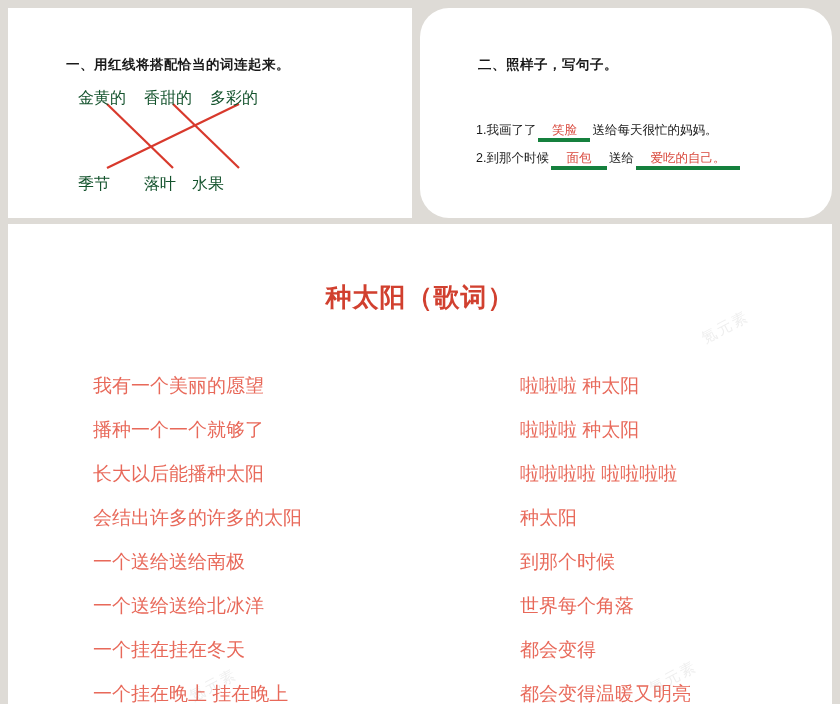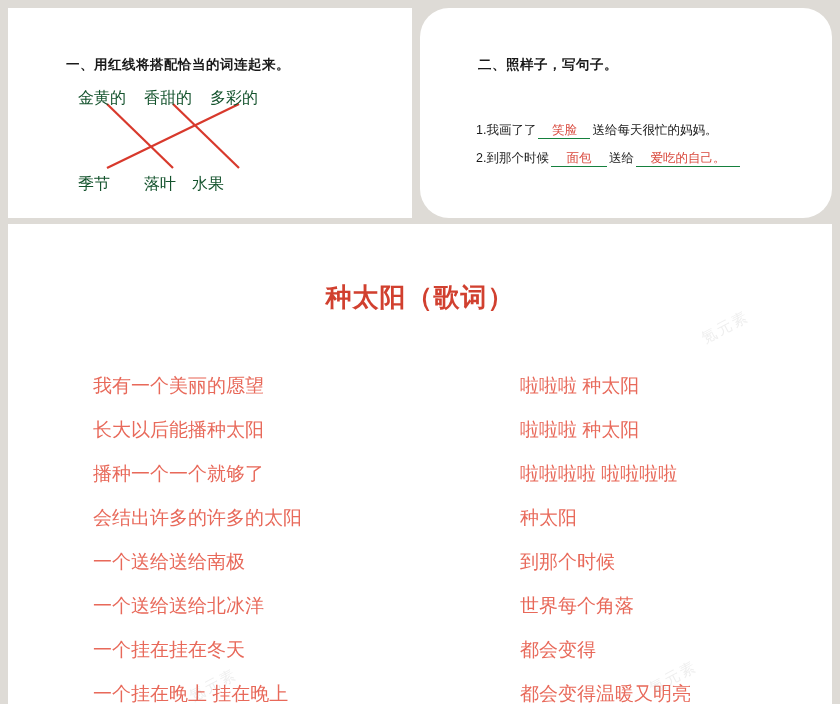--- a/index.html
+++ b/index.html
@@ -82,21 +82,21 @@
     color: #1a1a1a;
     white-space: nowrap;
     line-height: 1;
   }
   #ex2-example { left: 56px; top: 88px; }
   #ex2-line1 { left: 56px; top: 116px; }
   #ex2-line2 { left: 56px; top: 144px; }
   .blank {
     display: inline-block;
     color: #d8483c;
-    border-bottom: 1px solid #15803d;
+    border-bottom: 4px solid #15803d;
     text-align: center;
     padding: 0 4px 1px 4px;
     margin: 0 2px;
   }
   .blank-sm { min-width: 44px; }
   .blank-md { min-width: 48px; }
   .blank-lg { min-width: 96px; text-align: center; }
 
   
   #card-bottom {
@@ -178,22 +178,22 @@
     <div class="ex2" id="ex2-line2">
       <span>2.</span><span>到那个时候</span><span class="blank blank-md">面包</span><span>送给</span><span class="blank blank-lg">爱吃的自己。</span>
     </div>
   </div>
 
   <div id="card-bottom">
     <div id="lyrics-title">种太阳（歌词）</div>
 
     <div class="lyrics-col" id="lyrics-col-left">
       <div>我有一个美丽的愿望</div>
+      <div>播种一个一个就够了</div>
       <div>长大以后能播种太阳</div>
-      <div>播种一个一个就够了</div>
       <div>会结出许多的许多的太阳</div>
       <div>一个送给送给南极</div>
       <div>一个送给送给北冰洋</div>
       <div>一个挂在挂在冬天</div>
       <div>一个挂在晚上 挂在晚上</div>
     </div>
 
     <div class="lyrics-col" id="lyrics-col-right">
       <div>啦啦啦 种太阳</div>
       <div>啦啦啦 种太阳</div>

